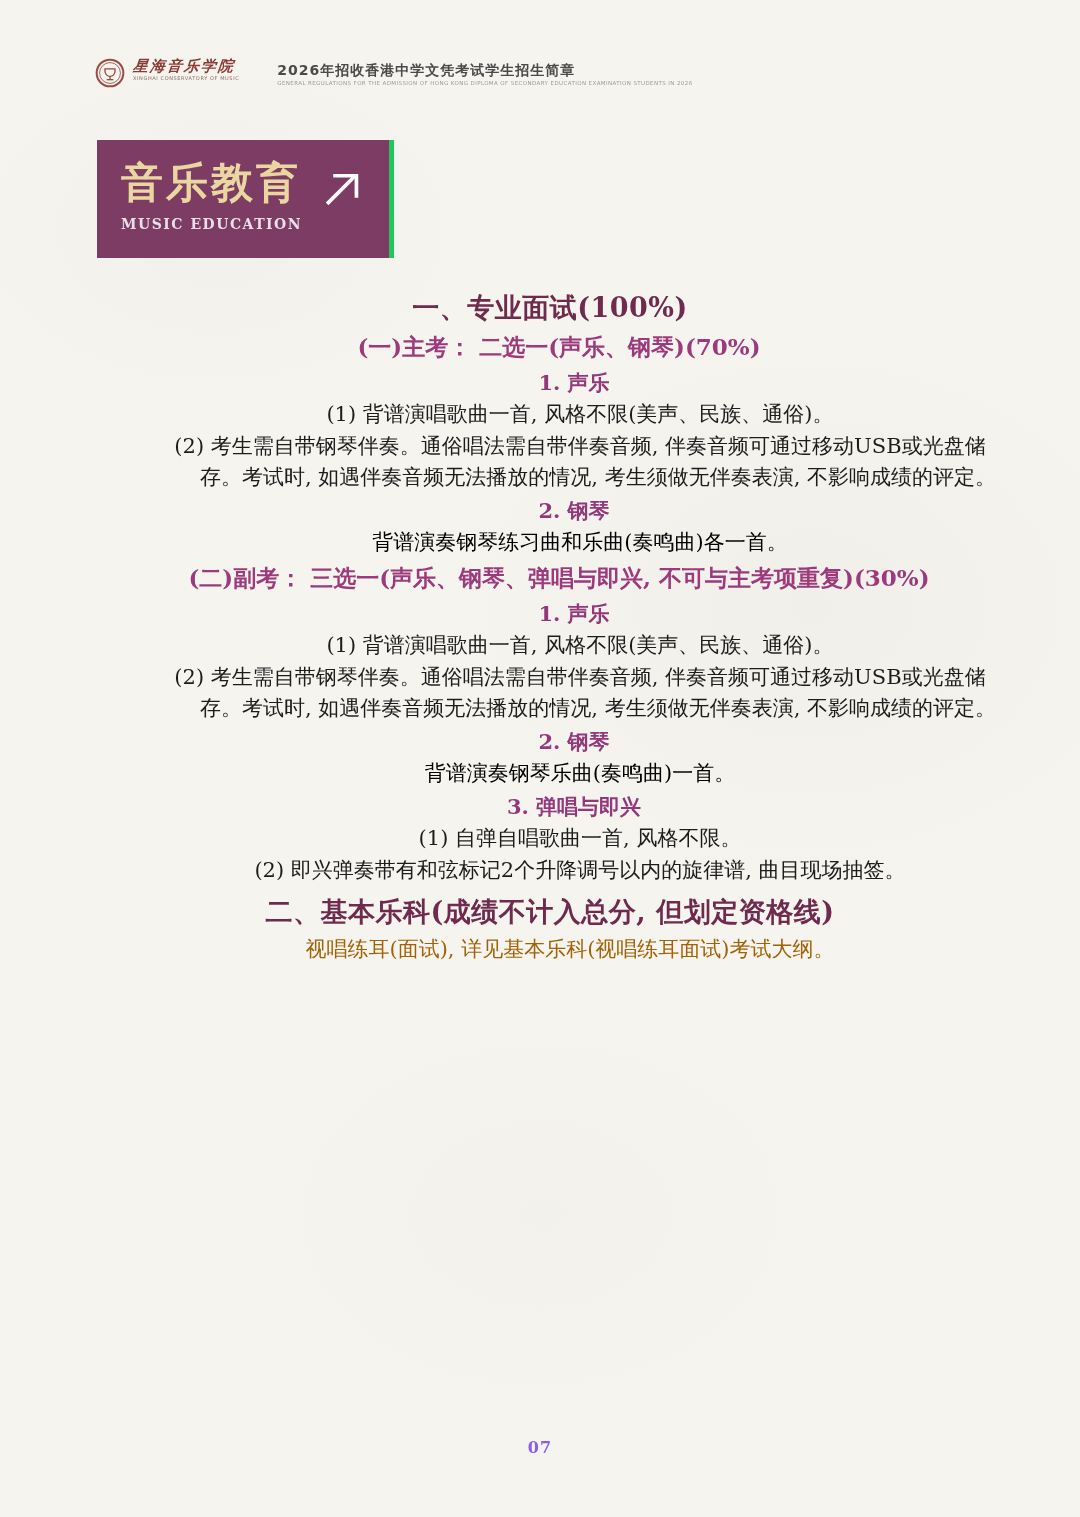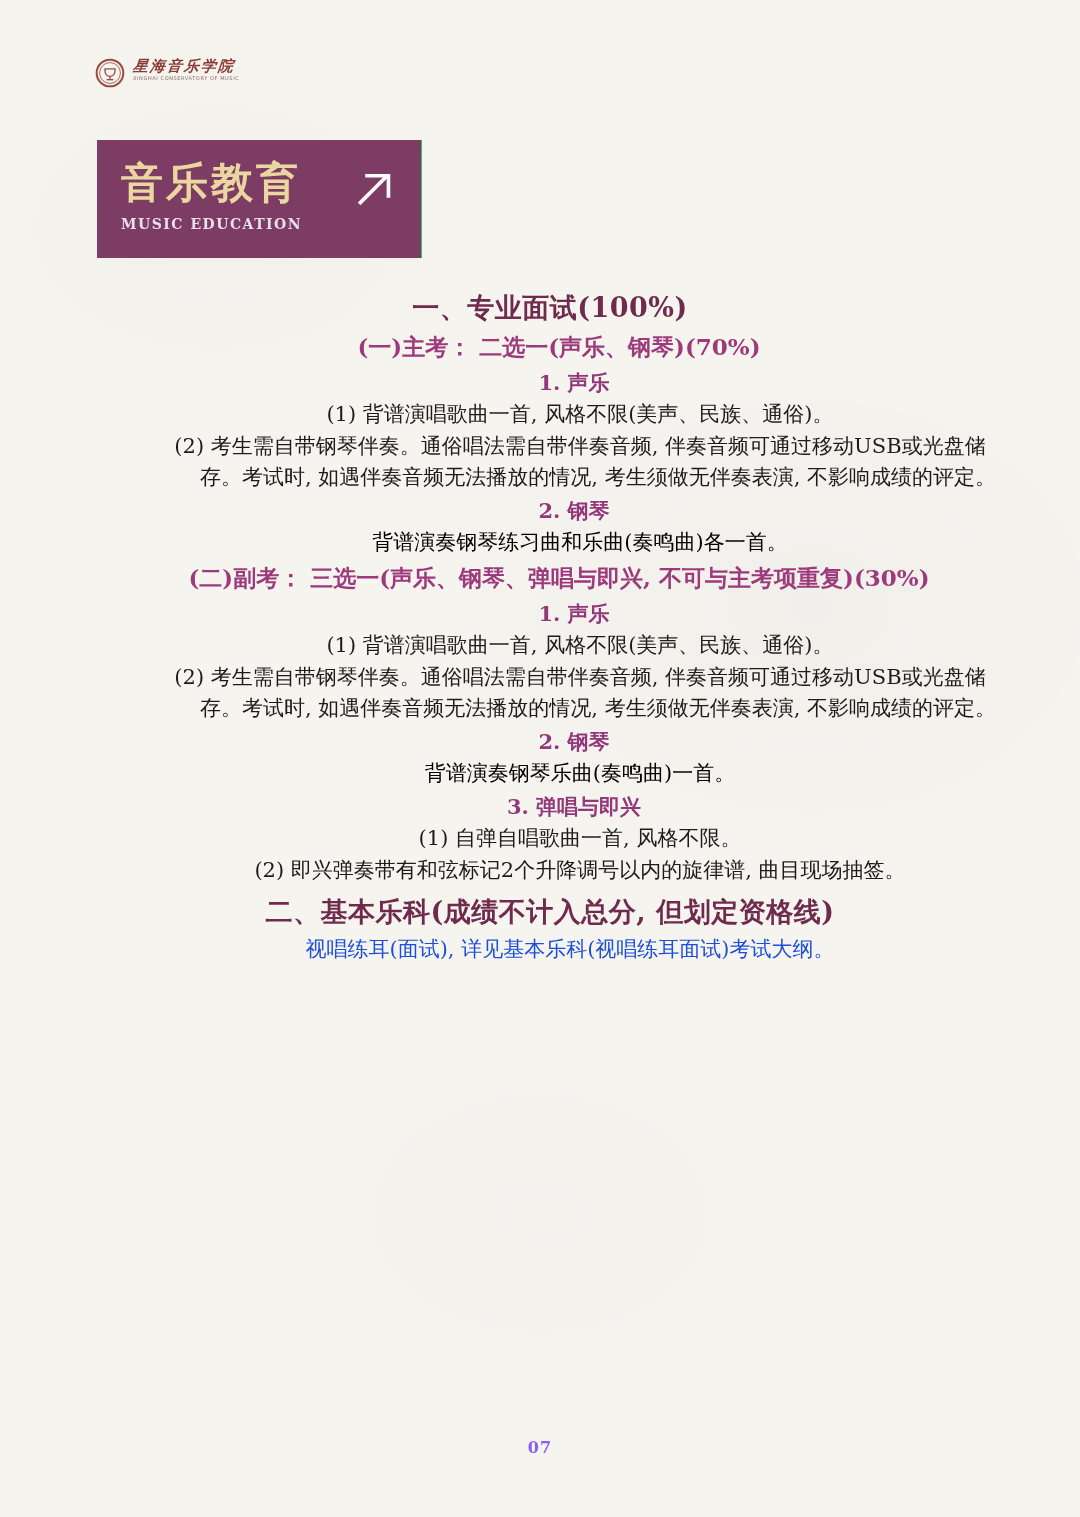--- a/index.html
+++ b/index.html
@@ -36,23 +36,23 @@
     font-family: "DejaVu Sans", "Liberation Sans", sans-serif;
     line-height: 18px;
   }
   .header-subtitle {
     font-size: 5.5px; color: #9a9a9a; letter-spacing: 0.4px; line-height: 9px;
     font-family: "DejaVu Sans", sans-serif;
   }
 
   
   .title-box {
-    position: absolute; left: 97px; top: 140px; width: 325px; height: 118px;
+    position: absolute; left: 97px; top: 140px; width: 297px; height: 118px;
     background: #7d3c63;
-    border-right: 1px solid #22c55e;
+    border-right: 5px solid #22c55e;
     padding: 18px 22px 14px 24px;
   }
   .title-box .zh {
     font-size: 42px; font-weight: bold; color: #e9d6a0;
     letter-spacing: 3px; line-height: 50px; display: inline-block;
   }
   .title-box .arrow {
     position: absolute; right: 24px; top: 26px; width: 44px; height: 44px;
   }
   .title-box .en {
@@ -74,21 +74,21 @@
   .blk.h3 {
     font-size: 21px; font-weight: bold; color: #93397b;
     padding-left: 48px; line-height: 31px; margin-top: 2px;
   }
   .blk.num {
     padding-left: 96px; text-indent: -36px; color: #1c1c1c;
     margin-top: 1px;
   }
   .blk.num .pfx { display: inline; }
   .blk.plain { padding-left: 60px; color: #000000; margin-top: 1px; }
-  .blk.note { padding-left: 40px; color: #1d4ed8; margin-top: 2px; }
+  .blk.note { padding-left: 40px; color: #a16207; margin-top: 2px; }
 
   
   .page-number {
     position: absolute; left: 0; right: 0; top: 1438px; text-align: center;
     font-size: 16px; font-weight: bold; color: #8b5cf6; letter-spacing: 1px;
   }
 </style>
 </head>
 <body>
 
@@ -98,20 +98,24 @@
       <circle cx="18" cy="18" r="16" fill="none" stroke="#9a4a42" stroke-width="2.4"></circle>
       <circle cx="18" cy="18" r="12.5" fill="none" stroke="#9a4a42" stroke-width="1"></circle>
       <path d="M12 13 h12 v3 a6 6 0 0 1 -12 0 z" fill="none" stroke="#9a4a42" stroke-width="1.6"></path>
       <line x1="18" y1="22" x2="18" y2="26" stroke="#9a4a42" stroke-width="1.6"></line>
       <line x1="14" y1="26" x2="22" y2="26" stroke="#9a4a42" stroke-width="1.6"></line>
     </svg>
     <div class="logo-text">
       <div class="logo-zh">星海音乐学院</div>
       <div class="logo-en">XINGHAI CONSERVATORY OF MUSIC</div>
     </div>
+  </div>
+  <div class="header-title-wrap">
+    <div class="header-title">2026年招收香港中学文凭考试学生招生简章</div>
+    <div class="header-subtitle">GENERAL REGULATIONS FOR THE ADMISSION OF HONG KONG DIPLOMA OF SECONDARY EDUCATION EXAMINATION STUDENTS IN 2026</div>
   </div>
 </div>
 
 <div class="title-box">
   <span class="zh">音乐教育</span>
   <svg class="arrow" viewBox="0 0 36 36">
     <line x1="5" y1="31" x2="28" y2="8" stroke="#ffffff" stroke-width="3"></line>
     <polyline points="10,8 29,8 29,26" fill="none" stroke="#ffffff" stroke-width="3"></polyline>
   </svg>
   <span class="en">MUSIC EDUCATION</span>

